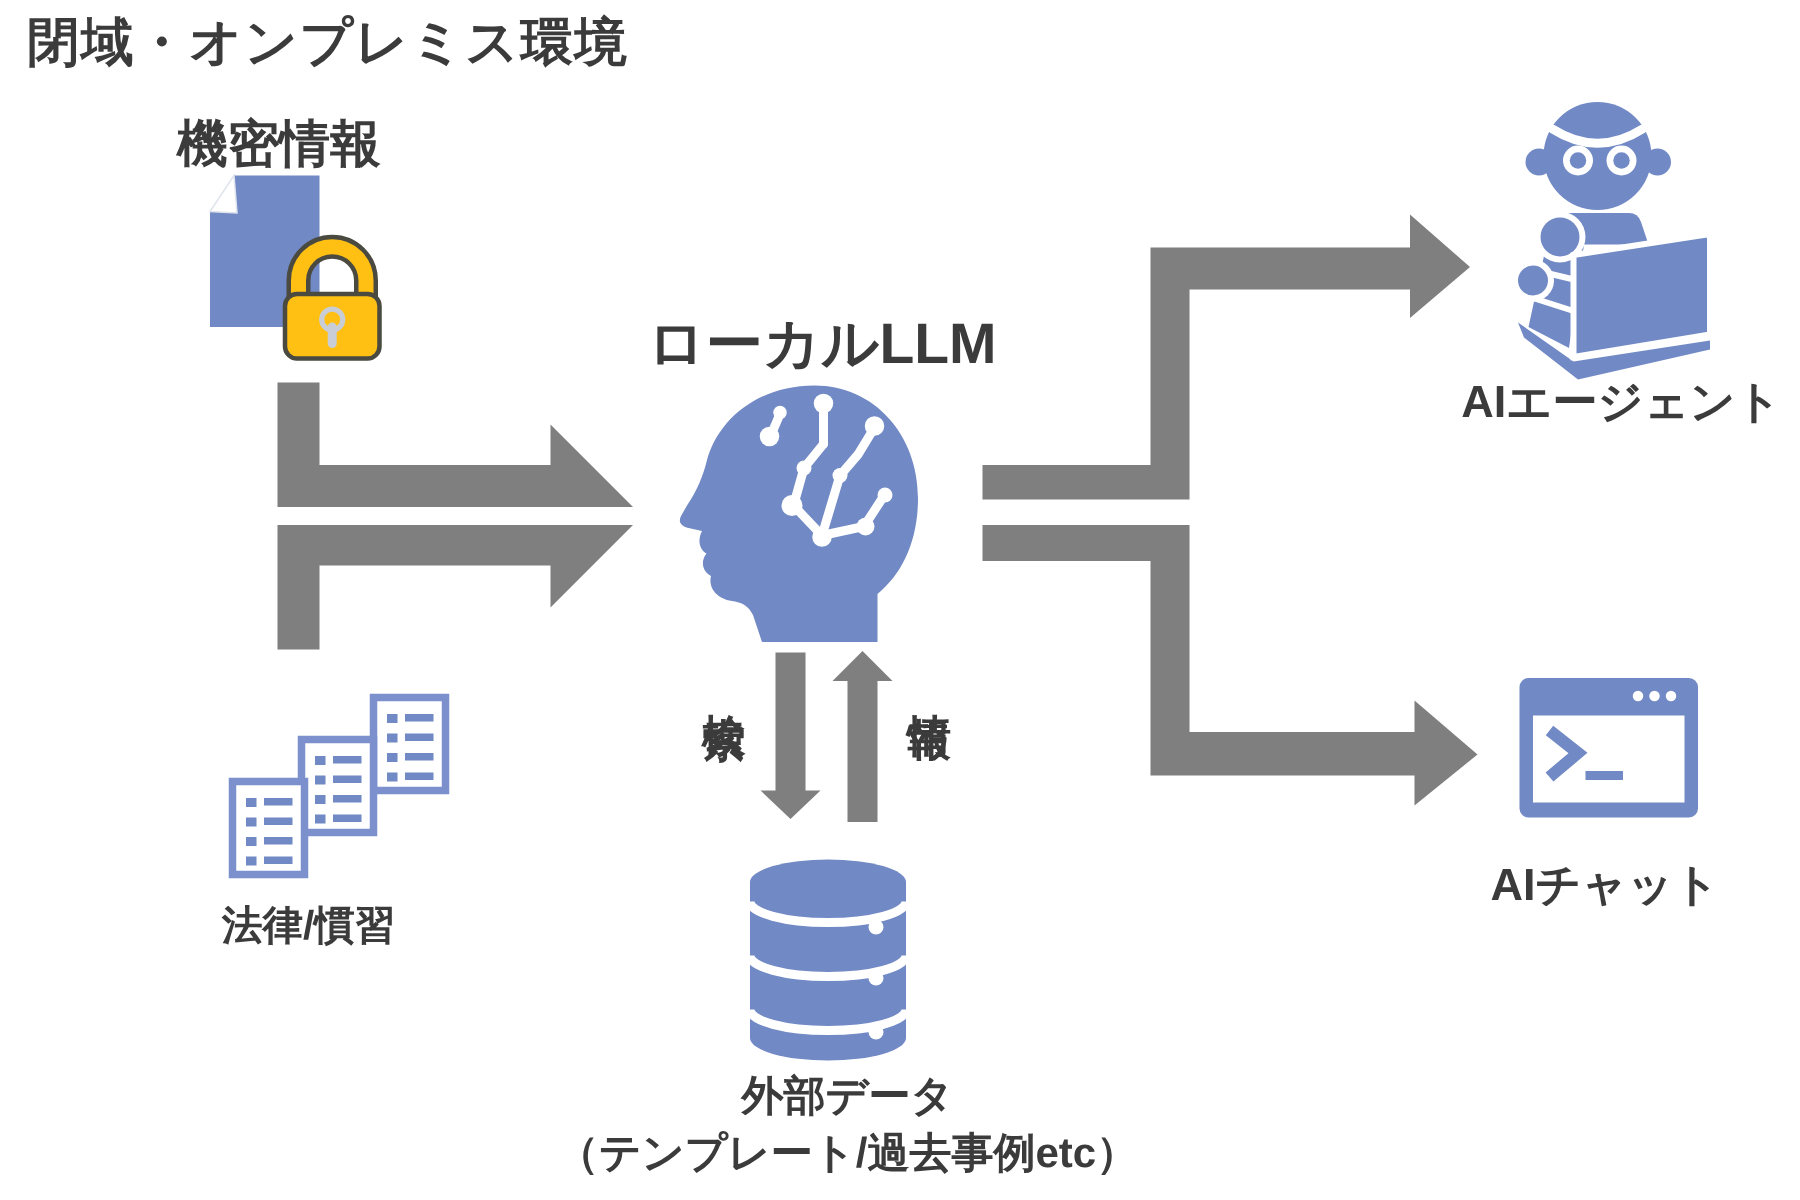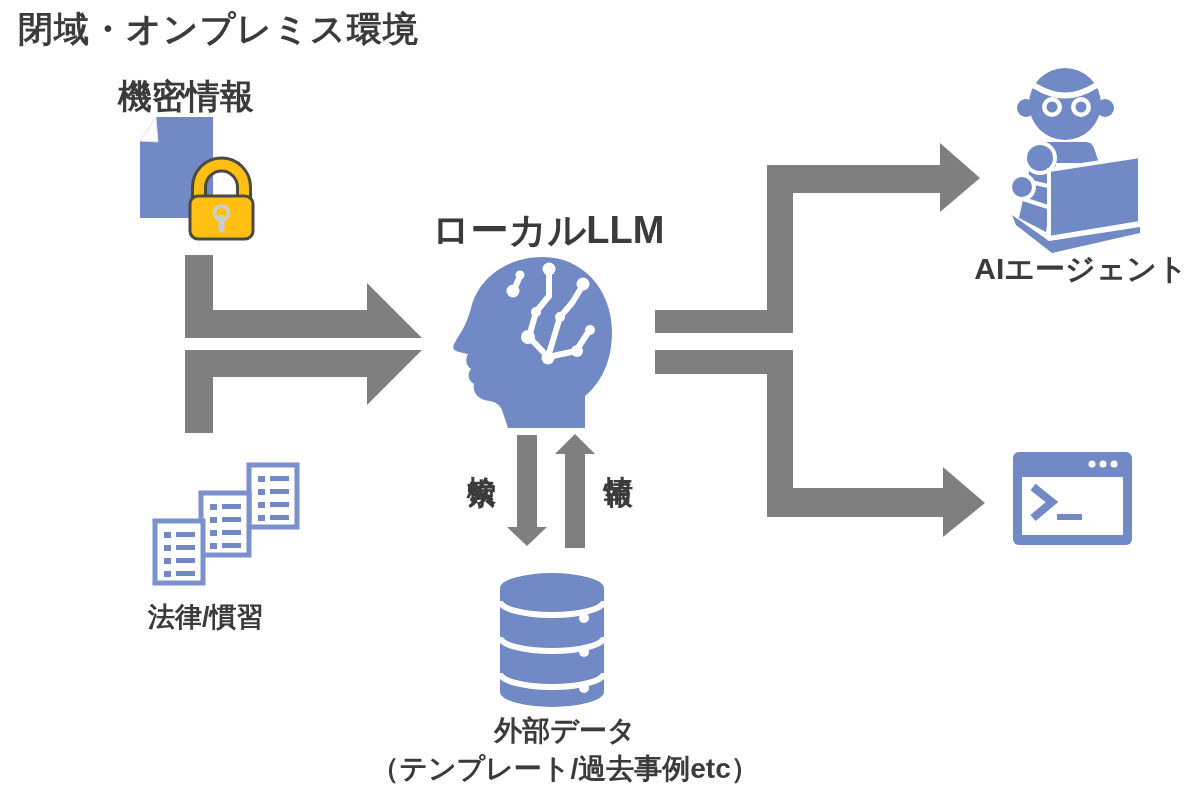--- a/index.html
+++ b/index.html
@@ -189,13 +189,14 @@
   <div class="lbl lbl-confidential">機密情報</div>
   <div class="lbl lbl-laws">法律/慣習</div>
   <div class="lbl lbl-llm">ローカルLLM</div>
   <div class="vtext lbl-search">検索</div>
   <div class="vtext lbl-info">情報</div>
   <div class="lbl lbl-external">
     <div>外部データ</div>
     <div>（テンプレート/過去事例etc）</div>
   </div>
   <div class="lbl lbl-agent">AIエージェント</div>
+  <div class="lbl lbl-chat">AIチャット</div>
 </div>
 
 </body></html>

